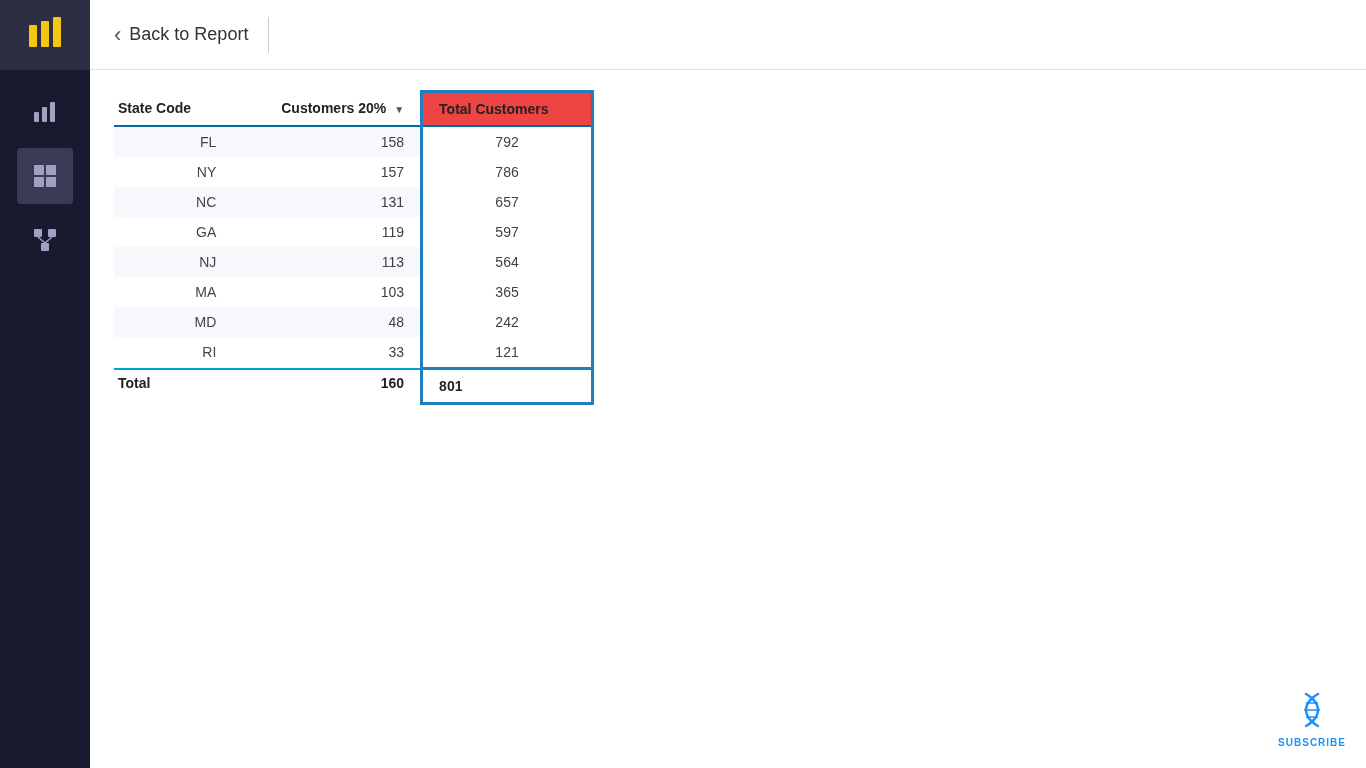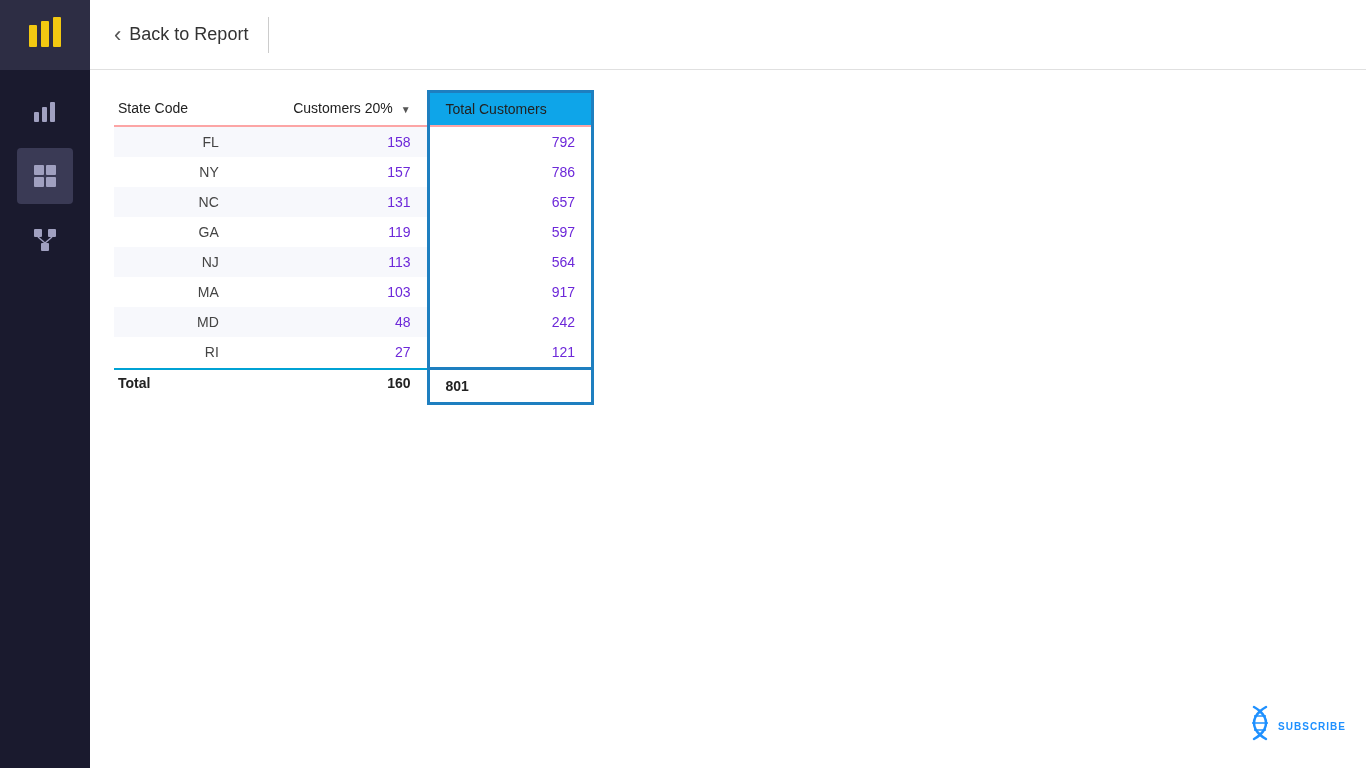--- a/index.html
+++ b/index.html
@@ -101,25 +101,25 @@
     }
 
     .data-table {
       border-collapse: collapse;
       font-size: 14px;
       color: #333;
       min-width: 480px;
     }
 
     .data-table thead tr th {
-      font-weight: 400;
+      font-weight: 700;
       padding: 8px 16px 8px 0;
       text-align: left;
       color: #222;
-      border-bottom: 2px solid #fca5a5;
+      border-bottom: 2px solid #0369a1;
       white-space: nowrap;
     }
 
     .data-table thead tr th:first-child {
       padding-left: 4px;
     }
 
     .data-table thead tr th.numeric {
       text-align: right;
     }
@@ -129,34 +129,34 @@
 
     .data-table tbody tr:nth-child(odd) td {
       background: #f7f8fc;
     }
     .data-table tbody tr:nth-child(even) td {
       background: #ffffff;
     }
 
     .data-table tbody tr td {
       padding: 7px 16px 7px 0;
-      color: #6d28d9;
+      color: #404040;
       font-size: 14px;
     }
     .data-table tbody tr td:first-child {
       padding-left: 4px;
       font-weight: 400;
       color: #444;
       text-align: right;
     }
     .data-table tbody tr td.numeric {
       text-align: right;
     }
     .data-table tbody tr td.col-total-cell {
-      text-align: right;
+      text-align: center;
       border-left: 3px solid #1e7fc0;
       border-right: 3px solid #1e7fc0;
       padding: 7px 16px;
       background: #fff !important;
     }
 
     
     .data-table tfoot tr td {
       font-weight: 700;
       padding: 0 16px 8px 0;
@@ -175,40 +175,40 @@
       border: 3px solid #1e7fc0;
       padding: 8px 16px;
       background: #fff;
     }
 
     
     th.highlighted-col {
       border: 3px solid #1e7fc0;
       border-bottom: 3px solid #1e7fc0;
       padding: 8px 16px !important;
-      background: #0ea5e9;
+      background: #ef4444;
       color: #1a1a2e;
       font-weight: 700;
     }
 
     
     .sort-indicator {
       display: inline-block;
       margin-left: 4px;
       font-size: 10px;
       color: #555;
     }
 
     
     .subscribe-badge {
       position: fixed;
       bottom: 20px;
       right: 20px;
       display: flex;
-      flex-direction: row;
+      flex-direction: column;
       align-items: center;
       gap: 2px;
     }
     .subscribe-badge .dna-icon {
       font-size: 28px;
       color: #1e90ff;
     }
     .subscribe-badge .subscribe-text {
       font-size: 10px;
       color: #1e90ff;
@@ -302,30 +302,30 @@
             <td class="col-total-cell">597</td>
           </tr>
           <tr>
             <td>NJ</td>
             <td class="numeric">113</td>
             <td class="col-total-cell">564</td>
           </tr>
           <tr>
             <td>MA</td>
             <td class="numeric">103</td>
-            <td class="col-total-cell">917</td>
+            <td class="col-total-cell">365</td>
           </tr>
           <tr>
             <td>MD</td>
             <td class="numeric">48</td>
             <td class="col-total-cell">242</td>
           </tr>
           <tr>
             <td>RI</td>
-            <td class="numeric">27</td>
+            <td class="numeric">33</td>
             <td class="col-total-cell">121</td>
           </tr>
         </tbody>
       <tfoot>
         <tr>
           <td><strong>Total</strong></td>
           <td class="numeric"><strong id="total-20pct">160</strong></td>
           <td class="col-total-cell"><strong id="total-customers">801</strong></td>
         </tr>
       </tfoot>

